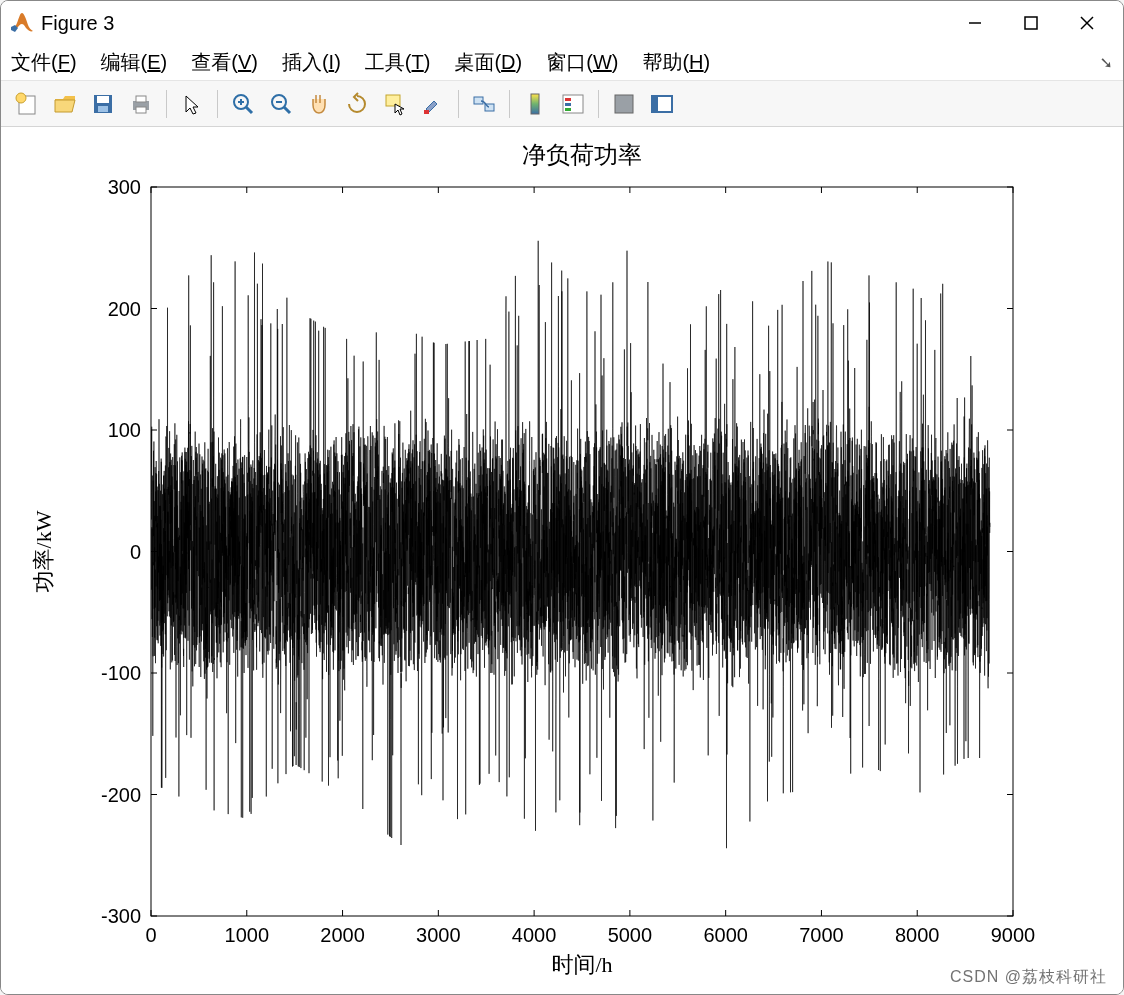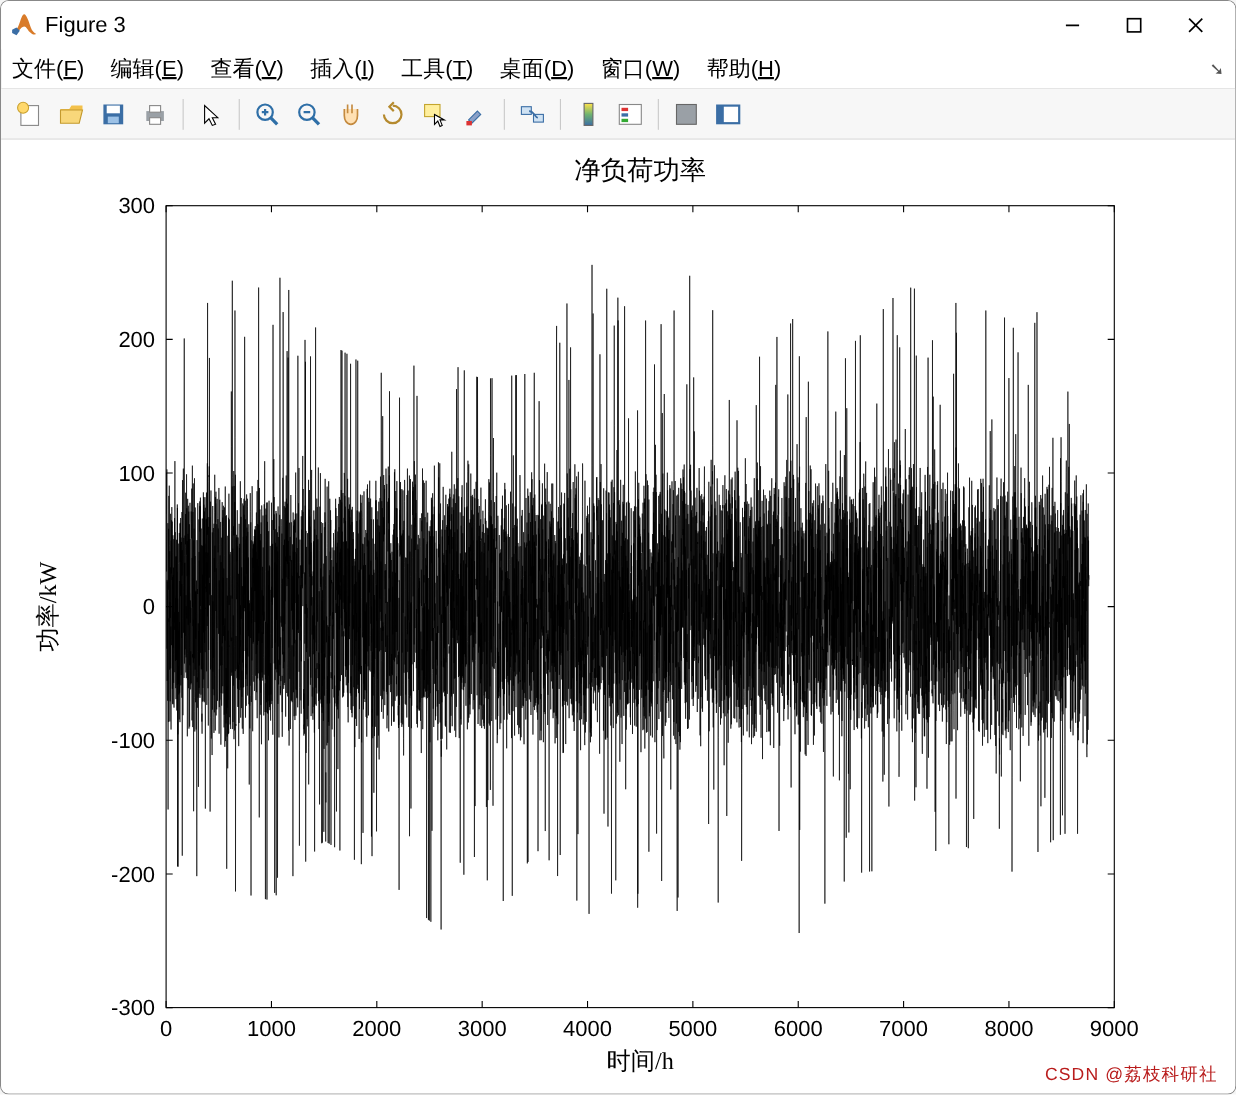--- a/index.html
+++ b/index.html
@@ -15,21 +15,21 @@
 .menubar .menu-item u { text-decoration: underline; }
 .menubar .menu-arrow { margin-left: auto; font-size: 16px; color: #555; }
 .toolbar { height: 46px; display: flex; align-items: center; padding: 0 8px; gap: 2px; border-bottom: 1px solid #d5d5d5; background: #f7f7f7; }
 .toolbar .tb-btn { width: 36px; height: 36px; display: flex; align-items: center; justify-content: center; cursor: pointer; border-radius: 3px; }
 .toolbar .sep { width: 1px; height: 28px; background: #c9c9c9; margin: 0 5px; }
 .figure-area { flex: 1; position: relative; background: #fff; }
 .chart-svg { position: absolute; left: 0; top: 0; }
 .axis-text { font-size: 20px; fill: #000; font-family: "Microsoft YaHei", "SimSun", sans-serif; }
 .axis-title { font-size: 22px; fill: #000; font-family: "SimSun", serif; }
 .chart-title { font-size: 24px; fill: #000; font-family: "SimSun", serif; }
-.watermark { position: absolute; right: 16px; bottom: 6px; font-size: 16px; color: #b91c1c; letter-spacing: 1px; }
+.watermark { position: absolute; right: 16px; bottom: 6px; font-size: 16px; color: #737373; letter-spacing: 1px; }
 </style>
 </head>
 <body>
 
 <div class="window">
 
   <div class="titlebar">
     <span class="app-icon">
       <svg viewBox="0 0 24 24" width="24" height="24">
           <path fill="#d97b29" d="M13 2c2 0 4 6 6 12 1 3 3 5 5 6-2 1-4 0-6-2-2-2-3-5-5-5-2 0-3 2-5 4-1 1-3 2-5 1 2-1 4-3 5-6 2-5 3-10 5-10z"></path>

